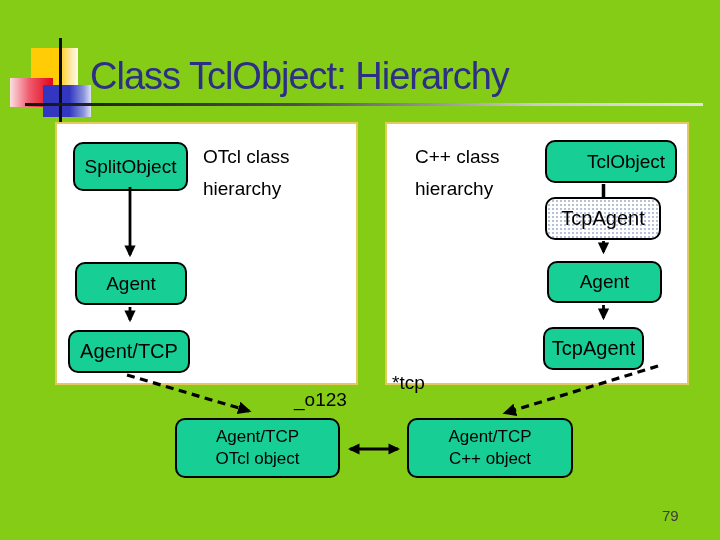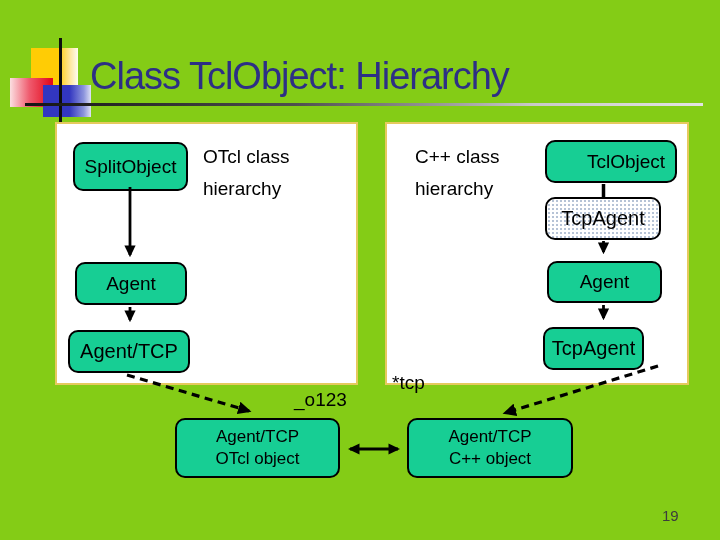--- a/index.html
+++ b/index.html
@@ -105,14 +105,14 @@
     <path class="solid" d="M130,187 L130,255" marker-end="url(#ah)"></path>
     <path class="solid" d="M130,307 L130,320" marker-end="url(#ah)"></path>
     <path class="thick" d="M603.5,184 L603.5,197"></path>
     <path class="solid" d="M603.5,241 L603.5,252" marker-end="url(#ah)"></path>
     <path class="solid" d="M603.5,305 L603.5,318" marker-end="url(#ah)"></path>
     <path class="dashed" d="M127,375 L249,411" marker-end="url(#ah)"></path>
     <path class="dashed" d="M658,366 L505,413" marker-end="url(#ah)"></path>
     <path class="solid" d="M350,449 L398,449" marker-start="url(#ah)" marker-end="url(#ah)"></path>
   </svg>
 
-  <div class="page-number">19</div>
+  <div class="page-number">79</div>
 </div>
 
 </body></html>

